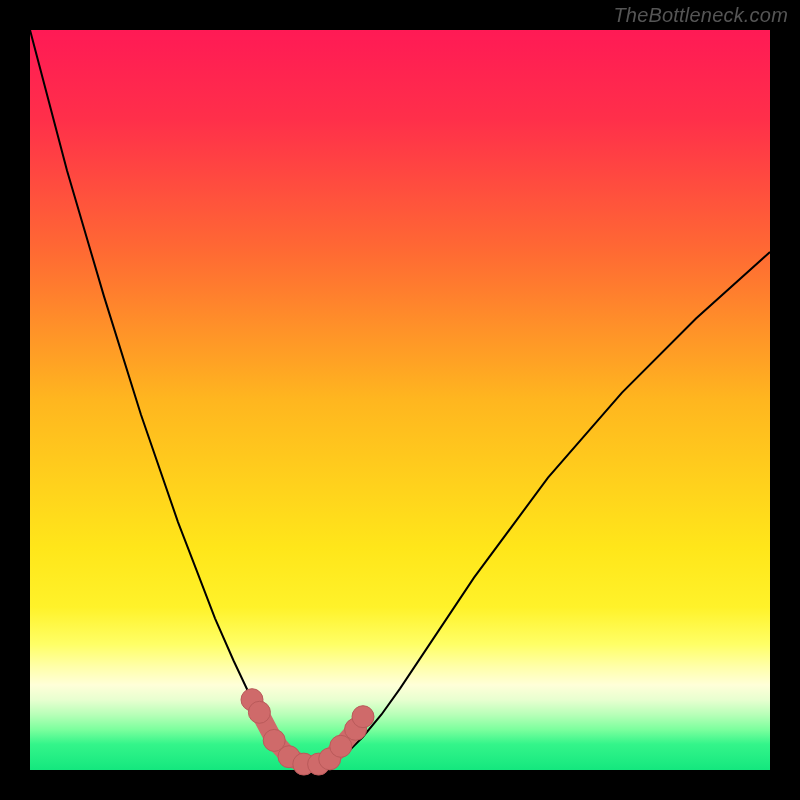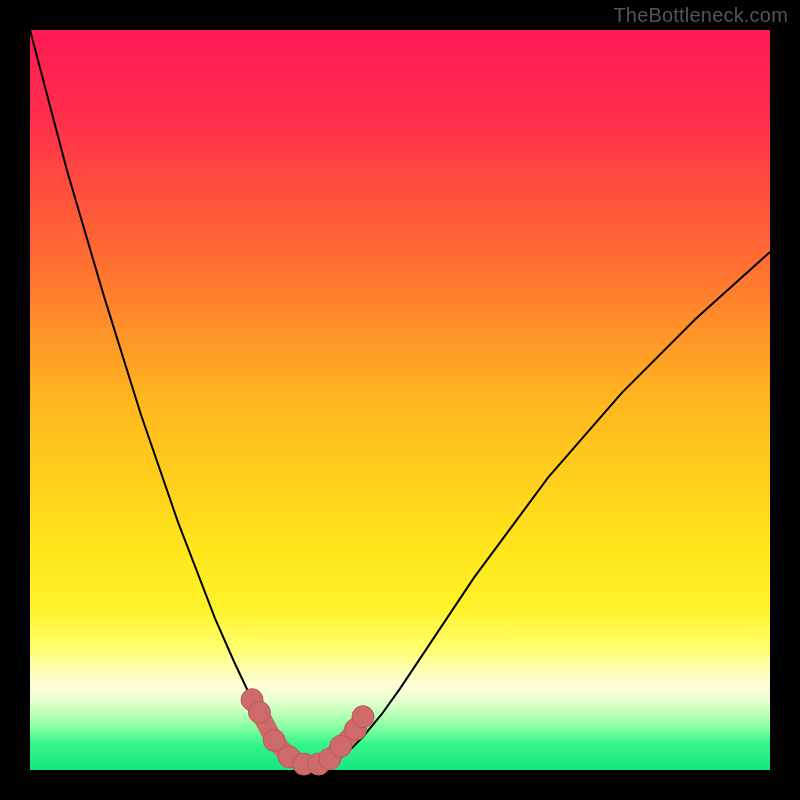--- a/index.html
+++ b/index.html
@@ -20,20 +20,21 @@
   }
   .watermark {
     position: absolute;
     top: 4px;
     right: 12px;
     color: #555;
     font-size: 20px;
     font-weight: 500;
     letter-spacing: 0.2px;
     user-select: none;
+    font-style: italic;
   }
 </style>
 </head>
 <body>
 
 <svg class="canvas" viewBox="0 0 800 800" xmlns="http://www.w3.org/2000/svg">
 
   <defs>
     <linearGradient id="bg-grad" x1="0" y1="0" x2="0" y2="1">
         <stop offset="0.00%" stop-color="#ff1a55"></stop>

